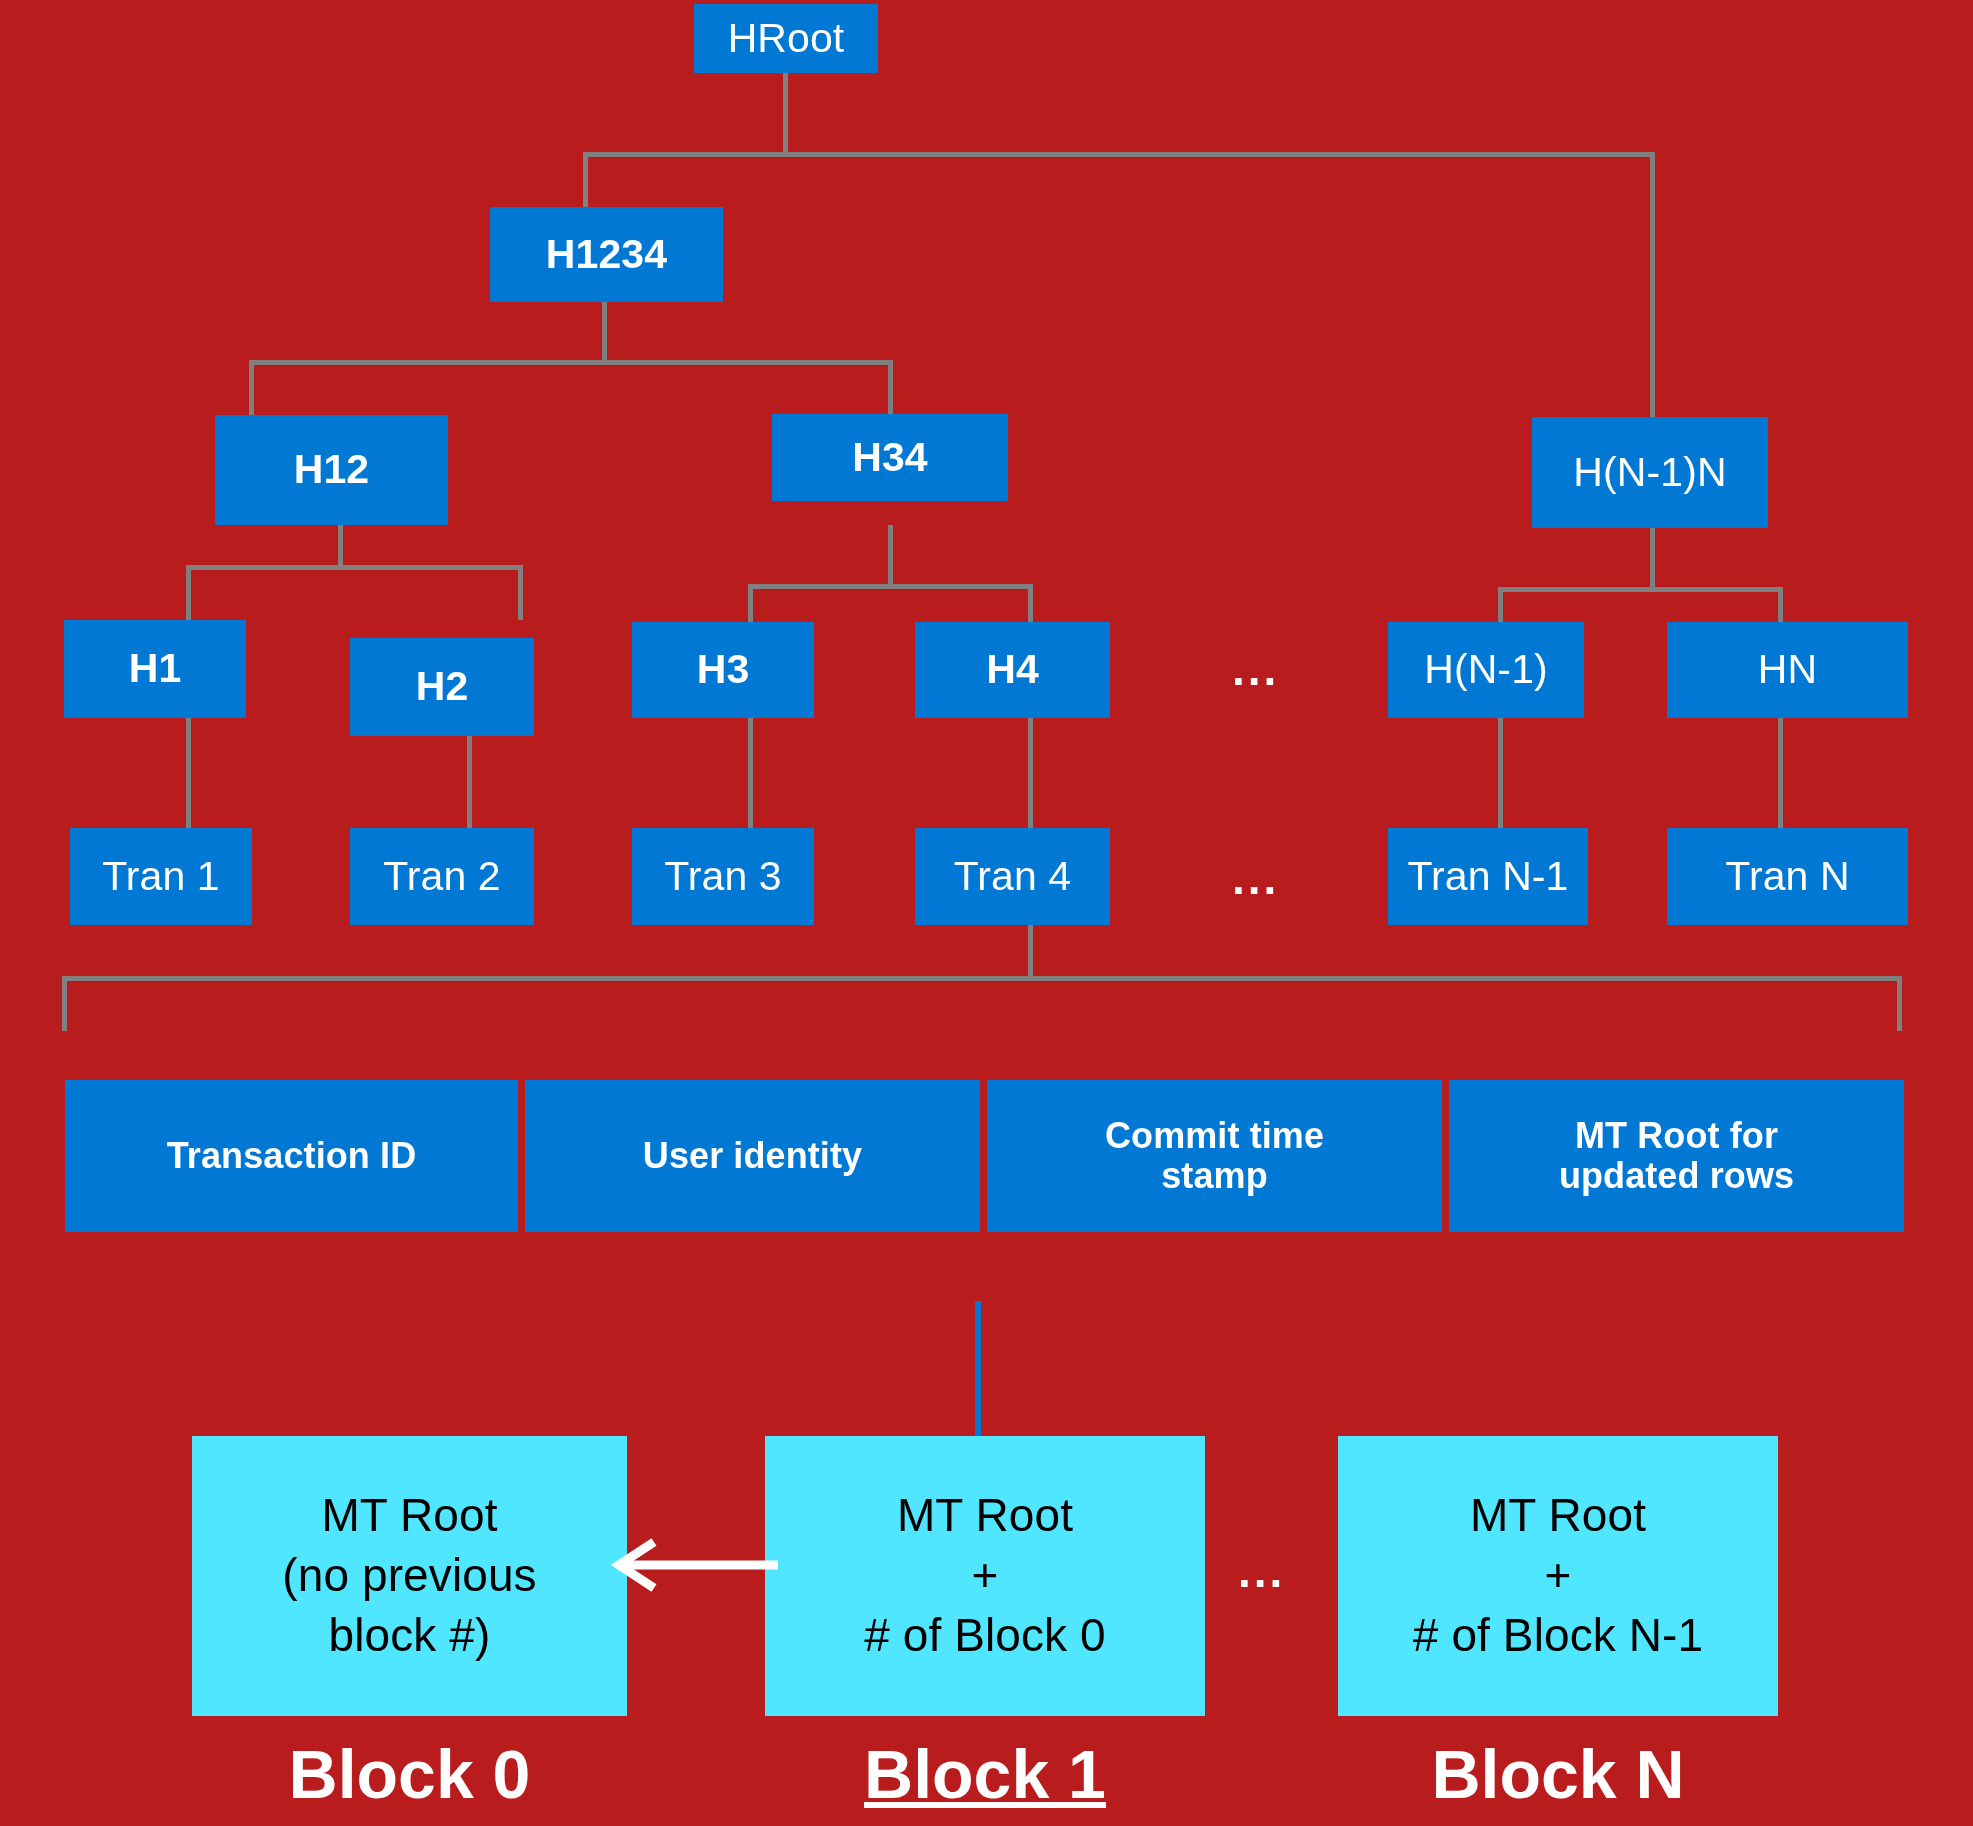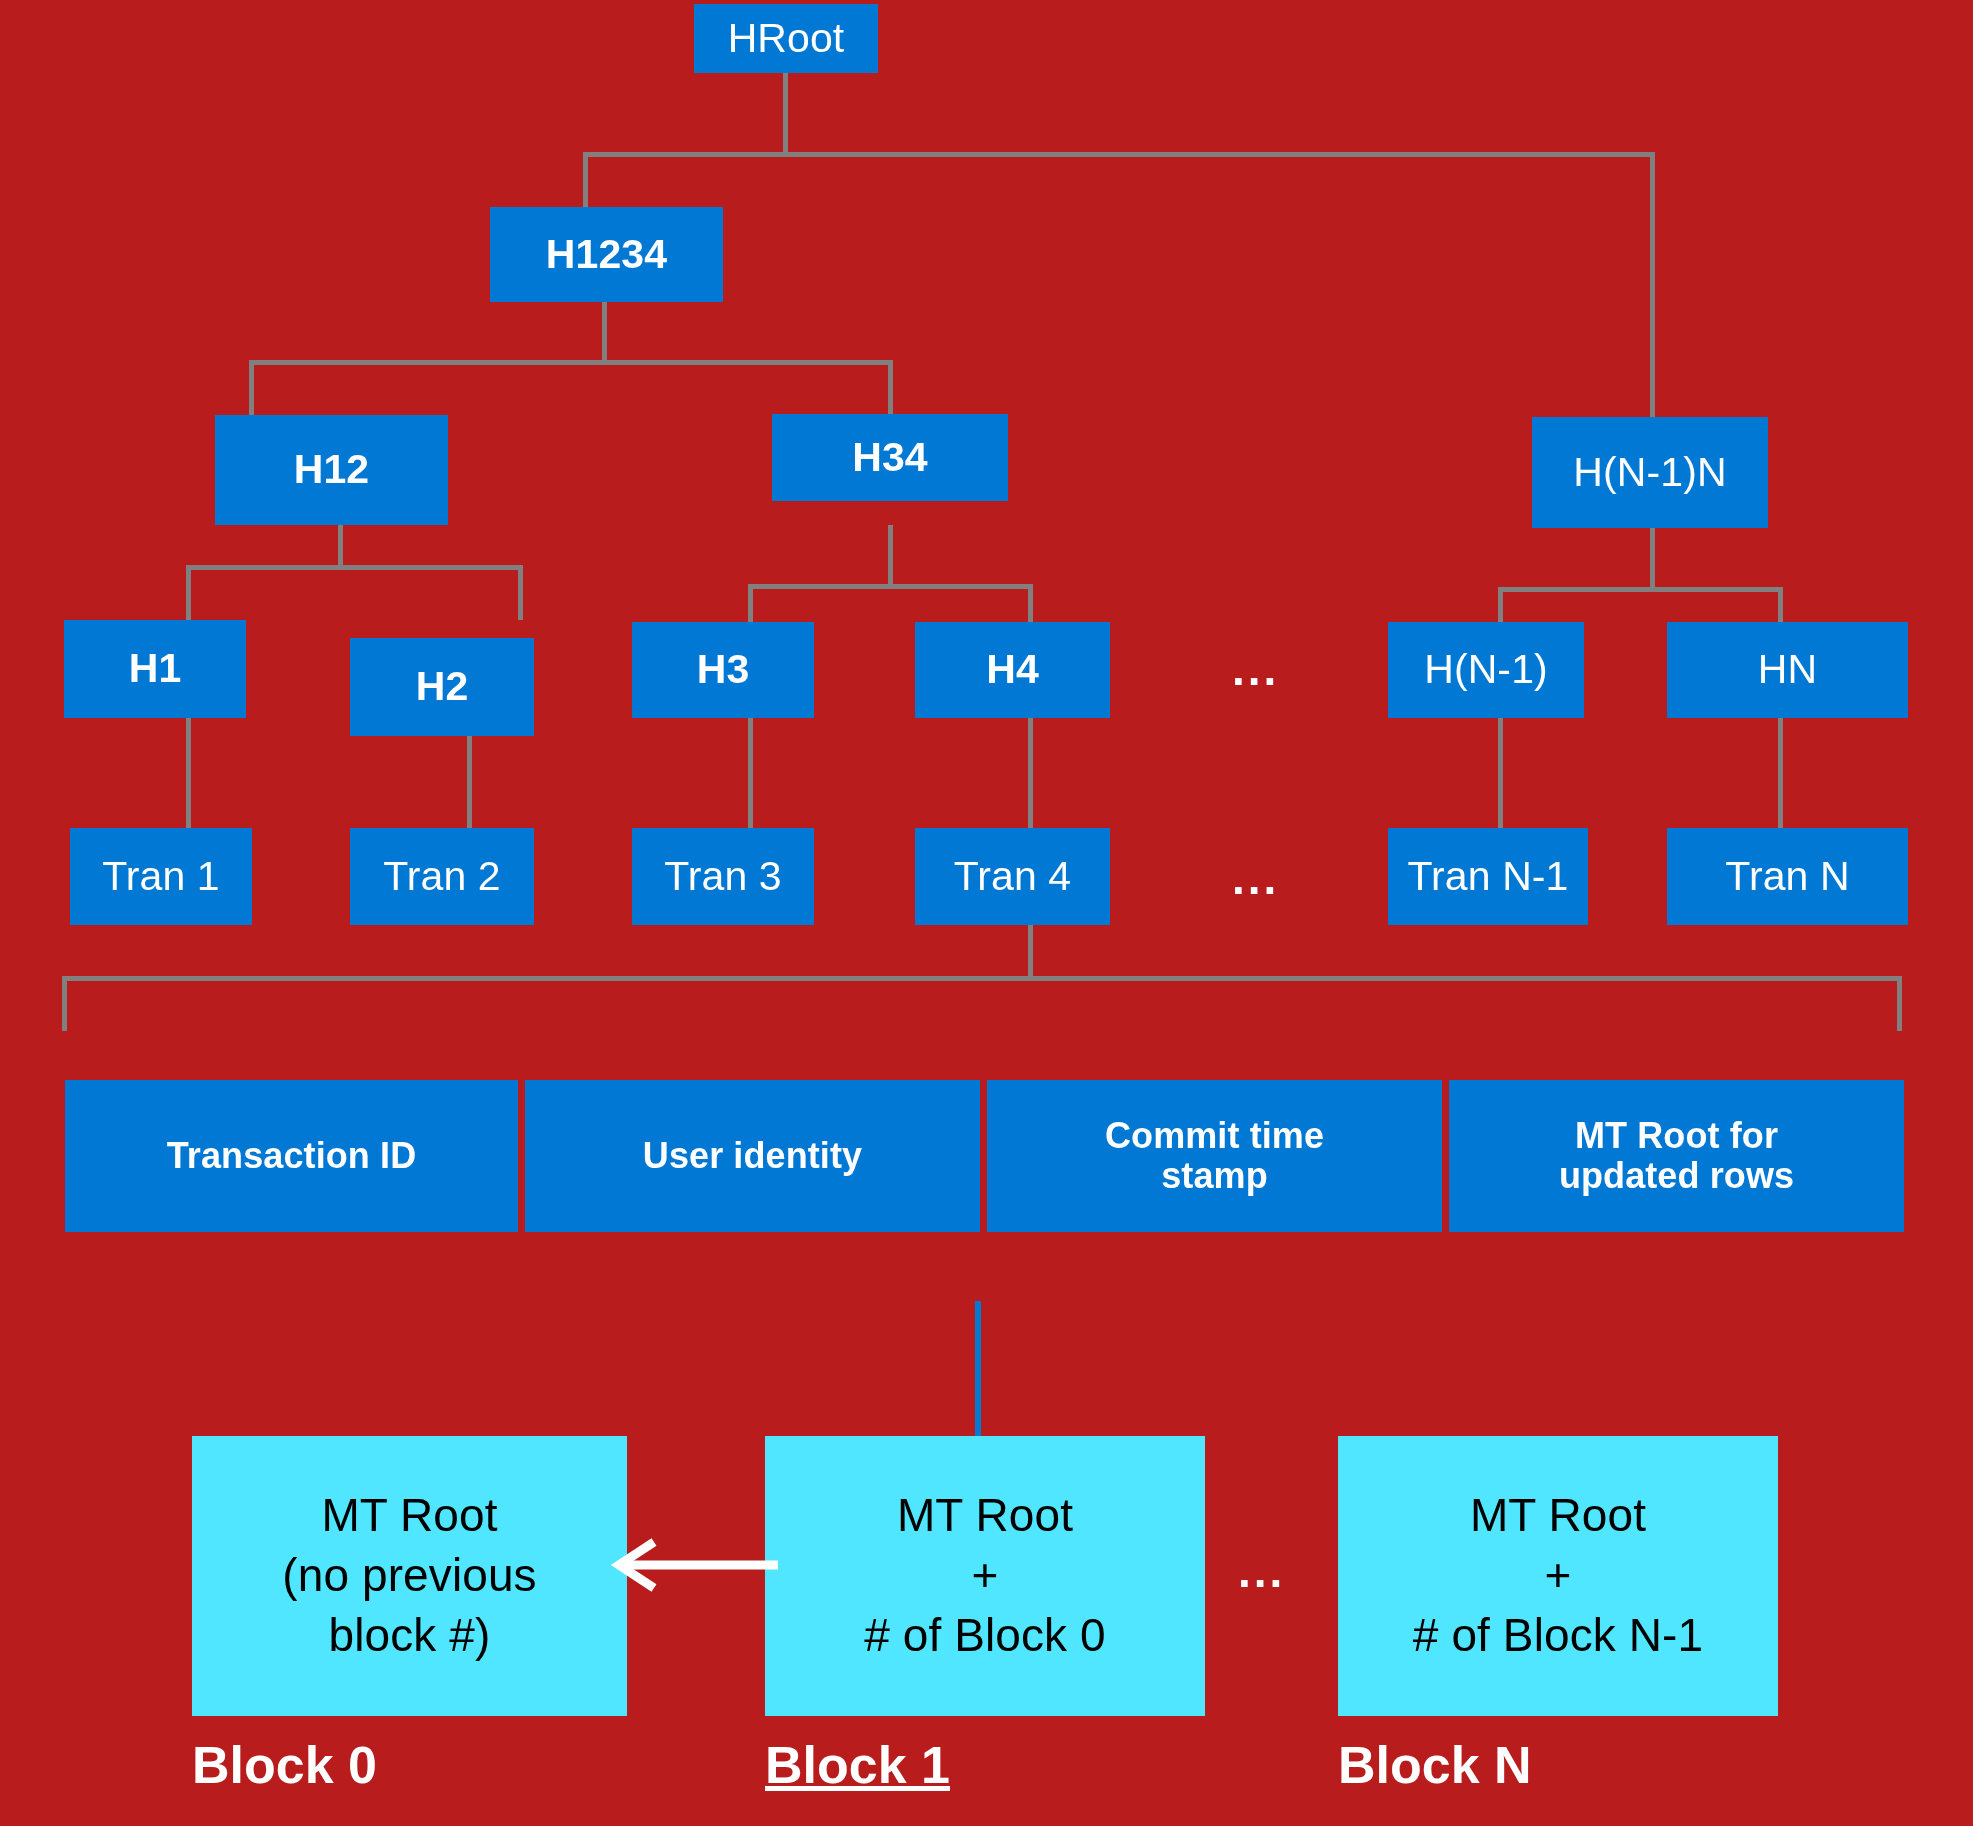--- a/index.html
+++ b/index.html
@@ -37,23 +37,23 @@
     background:#50E6FF;
     color:#000000;
     font-size:46px;
     font-weight:400;
     flex-direction:column;
     line-height:1.30;
   }
   .block-caption{
     position:absolute;
     color:#ffffff;
-    font-size:52px;
+    font-size:68px;
     font-weight:700;
-    text-align:left;
+    text-align:center;
     white-space:nowrap;
   }
   
   .ln{ position:absolute; background:#808080; }
   .ln.v{ width:5px; }
   .ln.h{ height:5px; }
   .ln.blue{ background:#0078D4; width:6px; }
   .dots{
     position:absolute;
     color:#ffffff;

